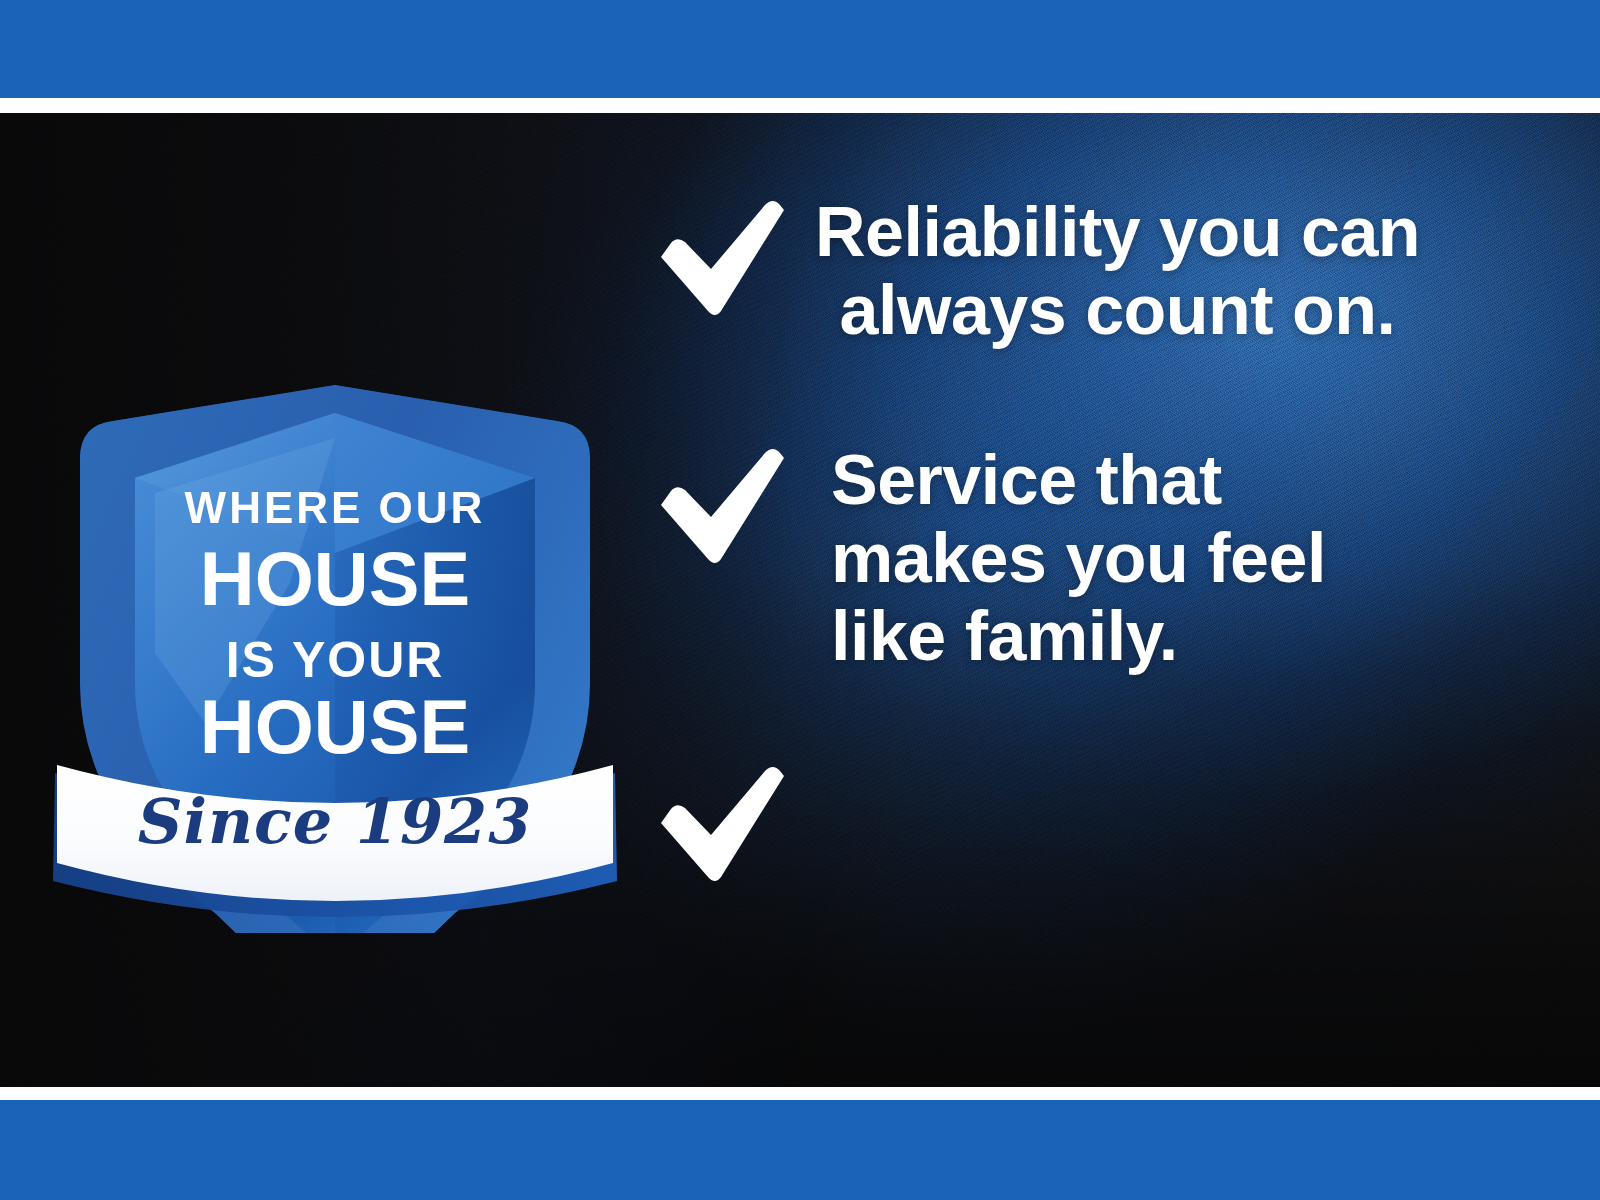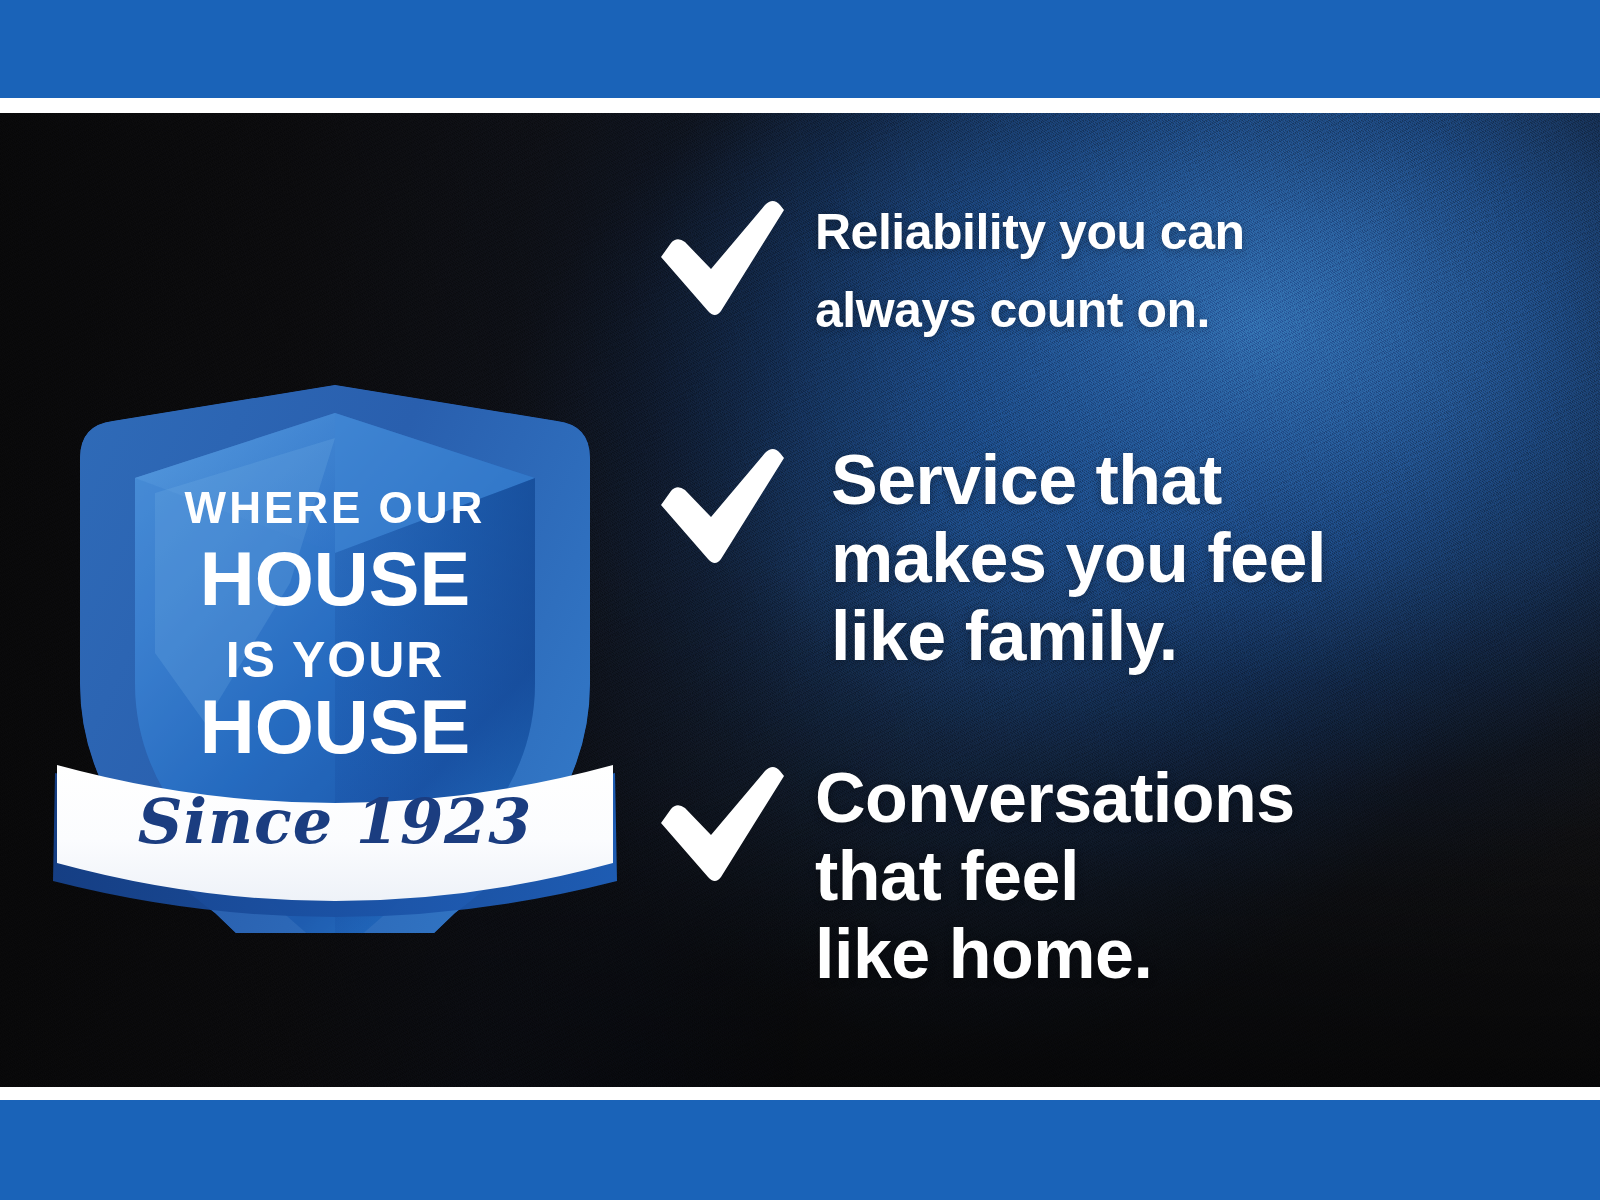--- a/index.html
+++ b/index.html
@@ -163,21 +163,21 @@
     color: #ffffff;
     font-family: "Liberation Sans", sans-serif;
     font-weight: 700;
     font-size: 69px;
     line-height: 78px;
     letter-spacing: -0.5px;
     white-space: pre-line;
     text-shadow: 0 2px 10px rgba(0,0,0,0.32);
     margin: 0;
   }
-  #b1 .benefit-text { font-size: 50px; }
+  #b1 .benefit-text { font-size: 70px; text-align: center; }
   #b2 .benefit-text { font-size: 70px; }
   #b3 .benefit-text { font-size: 70px; }
 
   #b1 { margin-bottom: 92px; }
   #b2 { margin-bottom: 84px; gap: 16px; }
 </style>
 </head>
 <body>
 
 <div id="poster">
@@ -295,23 +295,20 @@
 like family.</p>
       </div>
 
       <div class="benefit" id="b3">
         <div class="check-wrap">
           <svg viewBox="0 0 132 118" xmlns="http://www.w3.org/2000/svg">
             <path d="M6 58 L16 44 Q22 37 30 43 L56 70 L110 6 Q118 -2 125 6 L129 11
                      L66 112 Q60 120 53 112 Z" fill="#ffffff"></path>
           </svg>
         </div>
-        <p class="benefit-text">Conversations
-that feel
-like home.</p>
       </div>
 
     </div>
   </div>
 
   <div class="brand-bar bottom"></div>
 
 </div>
 
 </body></html>

